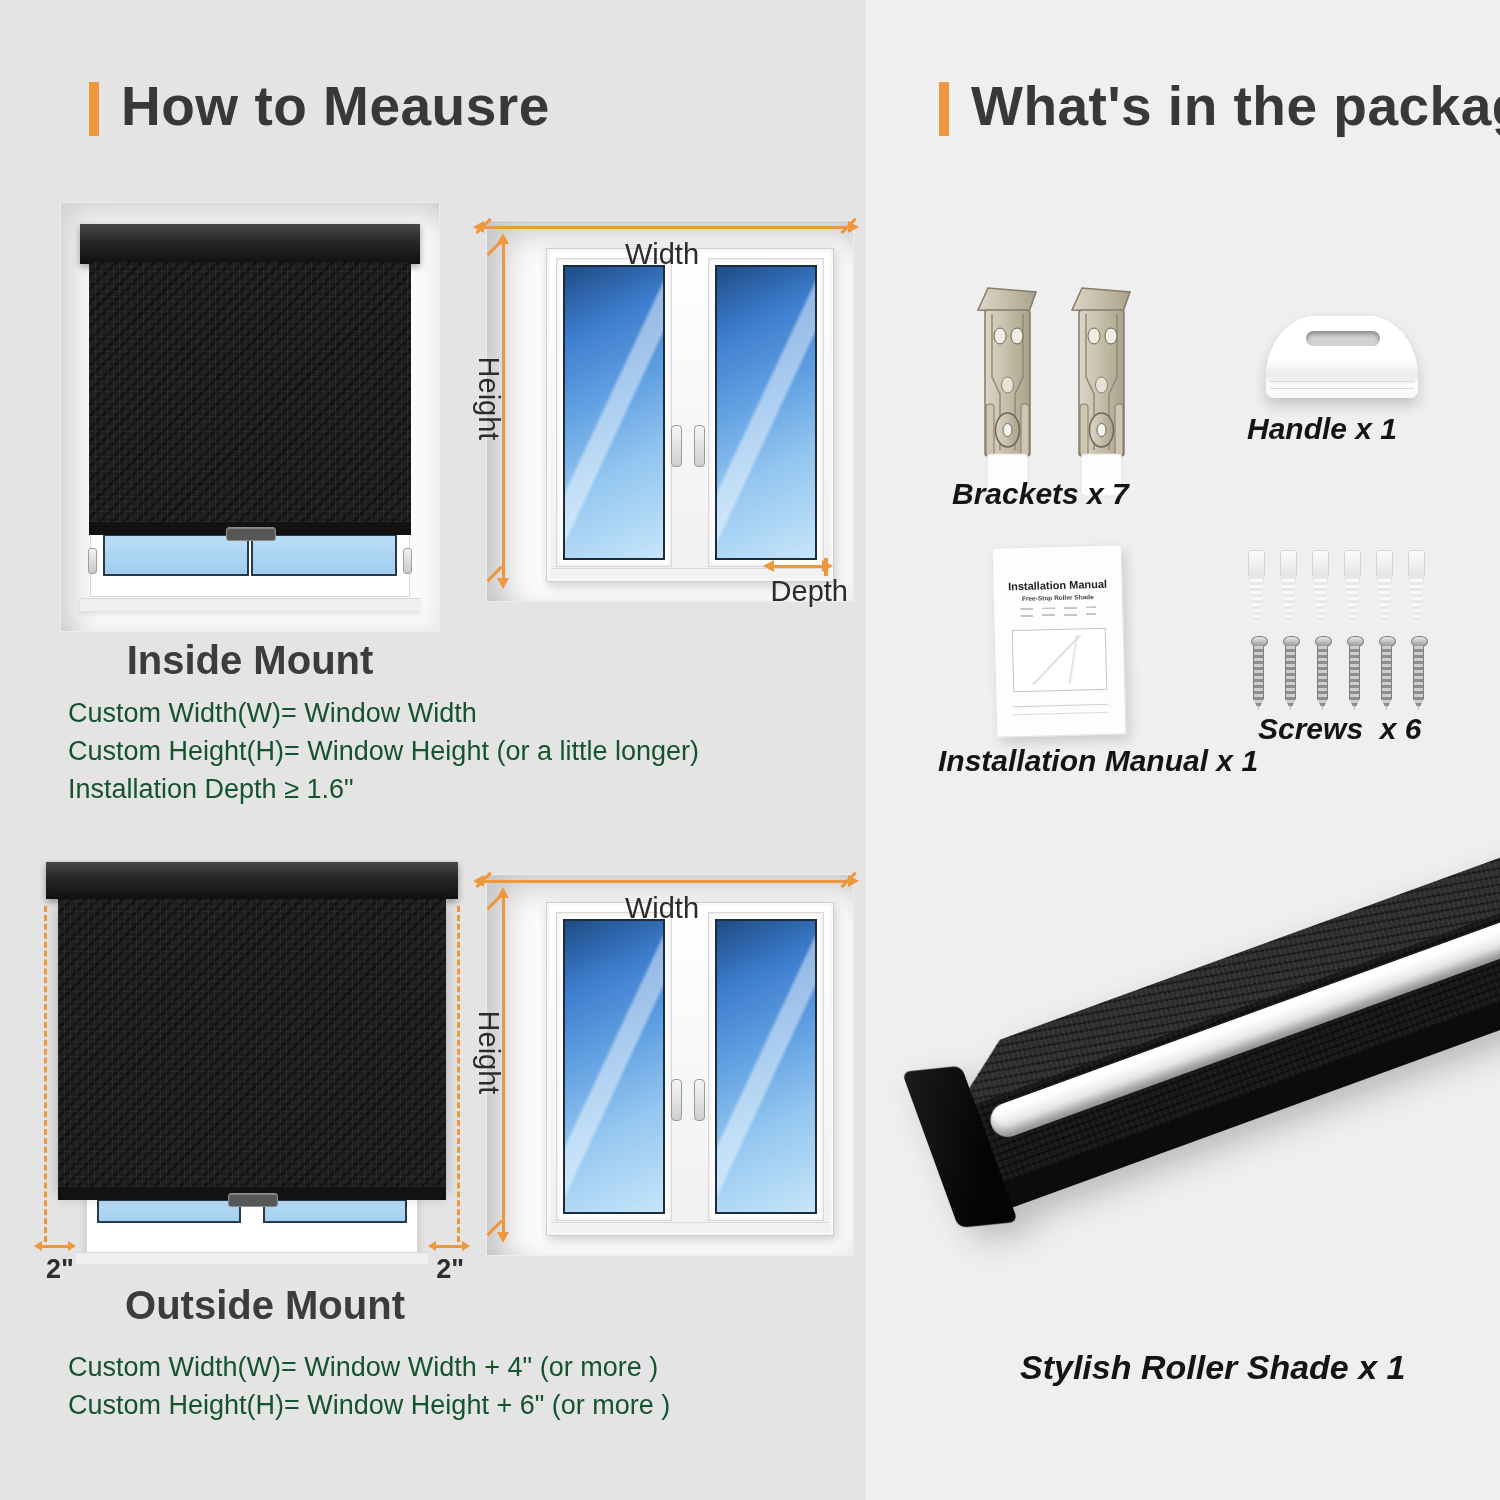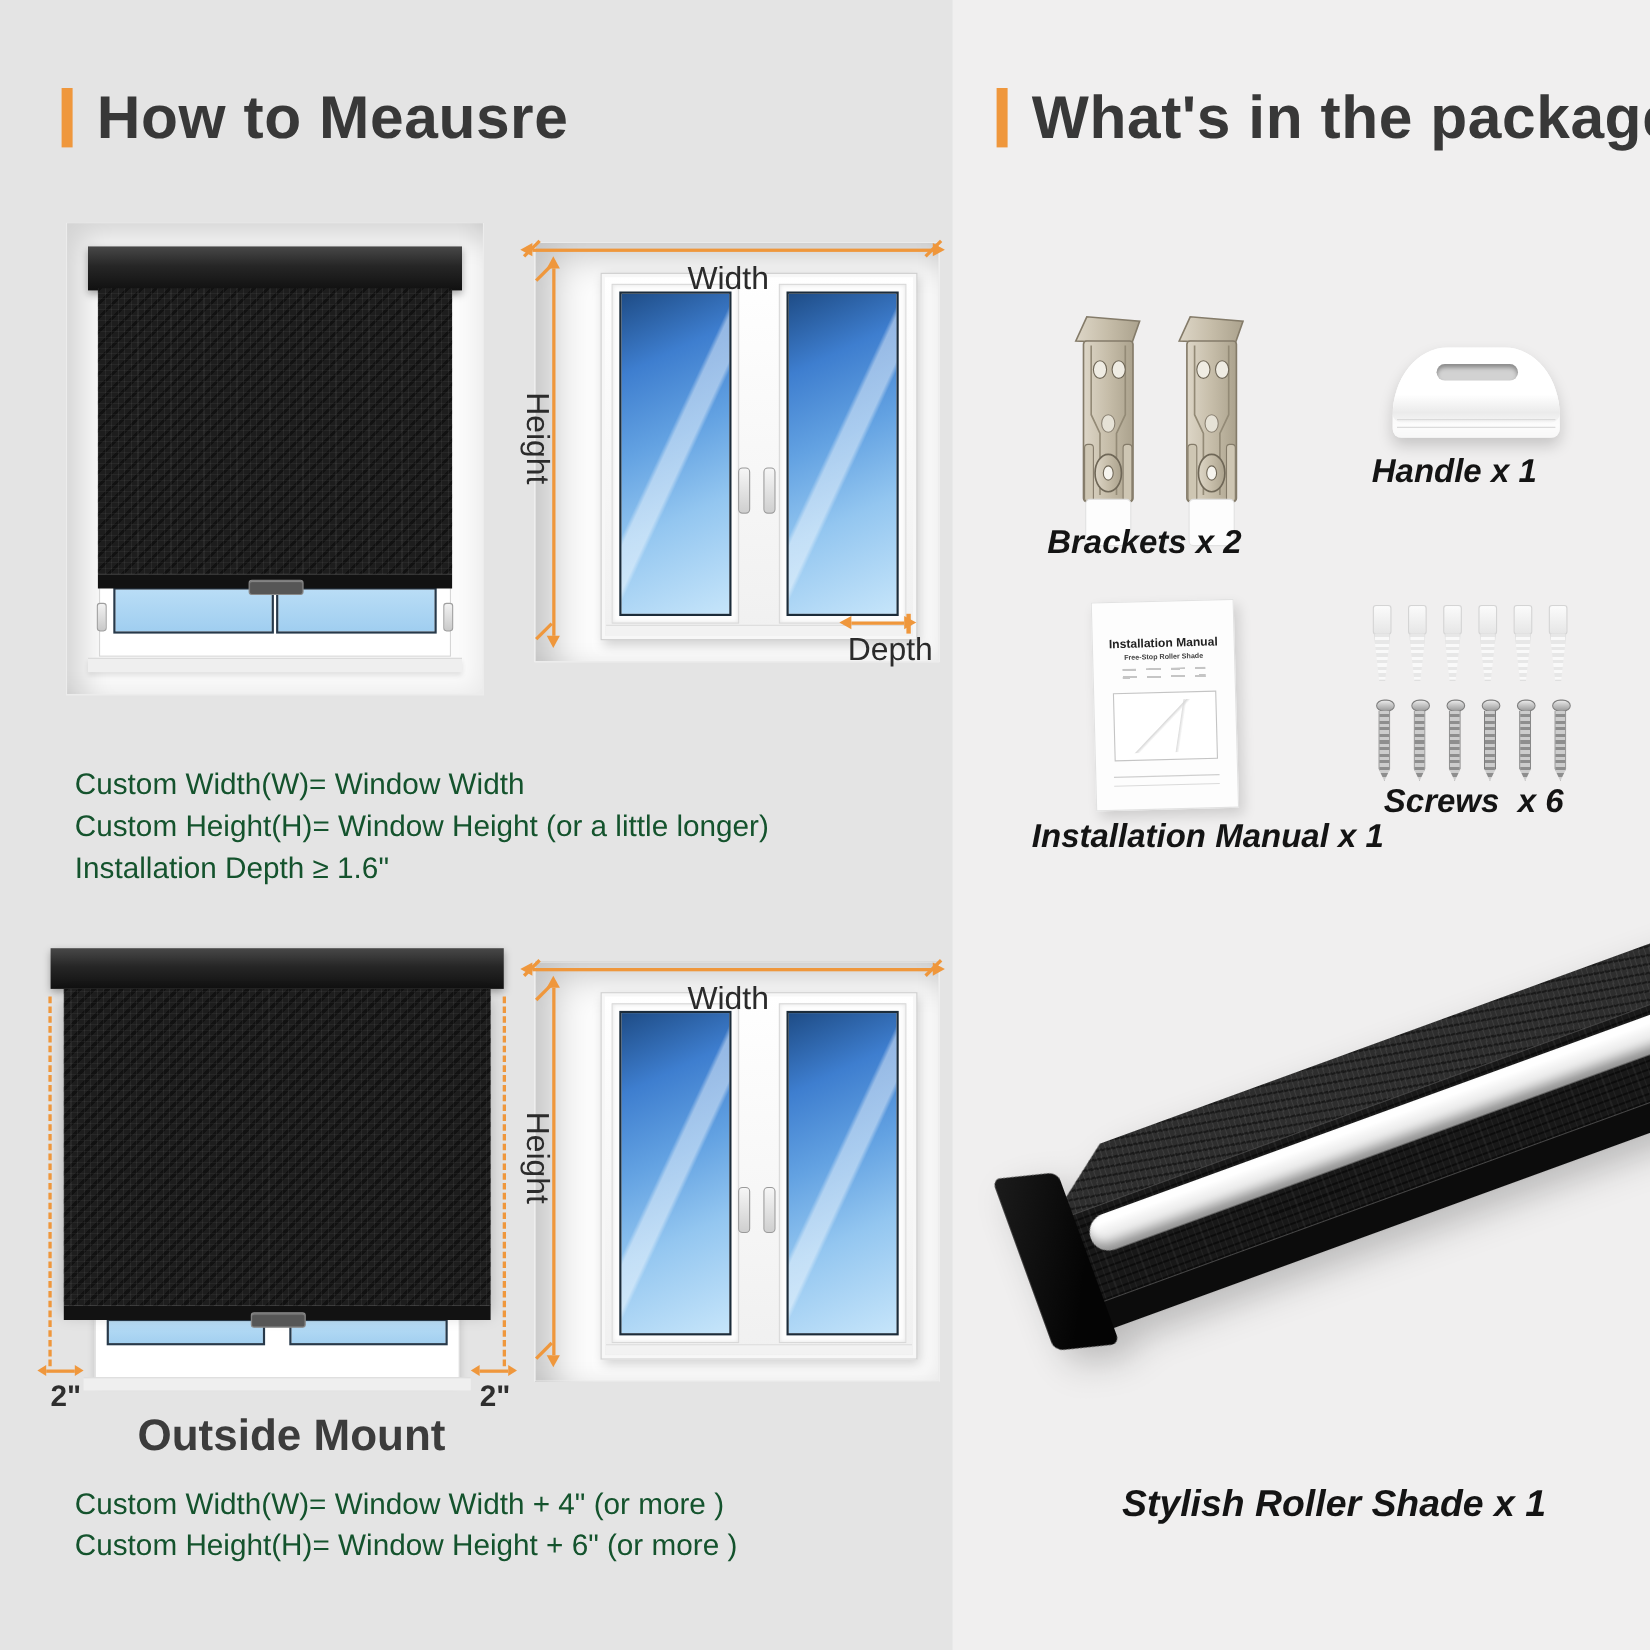--- a/index.html
+++ b/index.html
@@ -6,21 +6,21 @@
     --accent:#EF973C;
     --left-bg:#E4E4E4;
     --right-bg:#F0EFEF;
   }
   html,body{margin:0;padding:0;}
   body{font-family:"Liberation Sans", sans-serif; background:#ccc;}
   .canvas{position:relative;width:1500px;height:1500px;background:var(--left-bg);overflow:hidden;}
   .right-bg{position:absolute;left:866px;top:0;width:634px;height:1500px;background:var(--right-bg);}
 
   
-  .sec-title{position:absolute;display:flex;align-items:flex-start;}
+  .sec-title{position:absolute;display:flex;align-items:center;margin-left:33px;}
   .sec-bar{width:10px;height:54px;background:var(--accent);margin-right:22px;margin-top:6px;}
   .sec-text{font-size:55px;font-weight:700;color:#383838;letter-spacing:0.5px;white-space:pre;}
 
   
   .dim-h{position:absolute;height:3px;background:var(--accent);}
   .dim-h::before{content:"";position:absolute;left:-11px;top:-5px;border-top:6px solid transparent;border-bottom:6px solid transparent;border-right:11px solid var(--accent);}
   .dim-h::after{content:"";position:absolute;right:-11px;top:-5px;border-top:6px solid transparent;border-bottom:6px solid transparent;border-left:11px solid var(--accent);}
   .dim-v{position:absolute;width:3px;background:var(--accent);}
   .dim-v::before{content:"";position:absolute;top:-11px;left:-5px;border-left:6px solid transparent;border-right:6px solid transparent;border-bottom:11px solid var(--accent);}
   .dim-v::after{content:"";position:absolute;bottom:-11px;left:-5px;border-left:6px solid transparent;border-right:6px solid transparent;border-top:11px solid var(--accent);}
@@ -190,20 +190,21 @@
     <div class="dim-label" style="left:0;right:0;top:42px;text-align:center;">Width</div>
     <div class="dim-v" style="left:34px;top:48px;bottom:62px;"></div>
     <div class="slash" style="left:25px;top:42px;"></div>
     <div class="slash" style="left:25px;bottom:56px;"></div>
     <div class="dim-label rot" style="left:-36px;top:186px;width:112px;text-align:center;">Height</div>
     <div class="dim-h" style="right:34px;bottom:72px;width:48px;"></div>
     <div style="position:absolute;right:28px;bottom:64px;width:4px;height:18px;background:var(--accent);"></div>
     <div class="dim-label" style="right:8px;bottom:32px;">Depth</div>
   </div>
 
+  <div class="mount-heading" style="left:60px;top:638px;width:380px;">Inside Mount</div>
   <div class="body-line" style="left:68px;top:698px;">Custom Width(W)= Window Width</div>
   <div class="body-line" style="left:68px;top:736px;">Custom Height(H)= Window Height (or a little longer)</div>
   <div class="body-line" style="left:68px;top:774px;">Installation Depth ≥ 1.6"</div>
 
   <div class="omount">
     <div class="om-window">
       <div class="om-pane pl"></div>
       <div class="om-pane pr"></div>
     </div>
     <div class="om-sill"></div>
@@ -281,21 +282,21 @@
       <ellipse cx="24" cy="54" rx="6" ry="8" fill="#efece3" stroke="#6f6757"></ellipse>
       <ellipse cx="41" cy="54" rx="6" ry="8" fill="#efece3" stroke="#6f6757"></ellipse>
       <ellipse cx="31.5" cy="103" rx="6" ry="8" fill="#e6e2d6" stroke="#8a8172"></ellipse>
       <rect x="10" y="122" width="8" height="52" rx="3" fill="#cec6b3" stroke="#847b69"></rect>
       <rect x="45" y="122" width="8" height="52" rx="3" fill="#cec6b3" stroke="#847b69"></rect>
       <rect x="11" y="172" width="41" height="42" rx="4" fill="#fdfdfd" stroke="#e1e1e1"></rect>
       <ellipse cx="31.5" cy="148" rx="12" ry="17" fill="url(#met)" stroke="#6f6757" stroke-width="1.5"></ellipse>
       <ellipse cx="31.5" cy="148" rx="4.5" ry="6.5" fill="#f6f4ee" stroke="#6f6757"></ellipse>
     </svg>
   </div>
-  <div class="item-label" style="left:952px;top:477px;width:215px;">Brackets x 2</div>
+  <div class="item-label" style="left:952px;top:477px;width:215px;">Brackets x 7</div>
 
   <div class="handle-piece">
     <div class="handle-slot"></div>
     <div class="handle-ridge" style="bottom:16px;"></div>
     <div class="handle-ridge" style="bottom:9px;"></div>
   </div>
   <div class="item-label" style="left:1247px;top:412px;width:190px;">Handle x 1</div>
 
   <div class="manual">
     <div class="man-title">Installation Manual</div>

